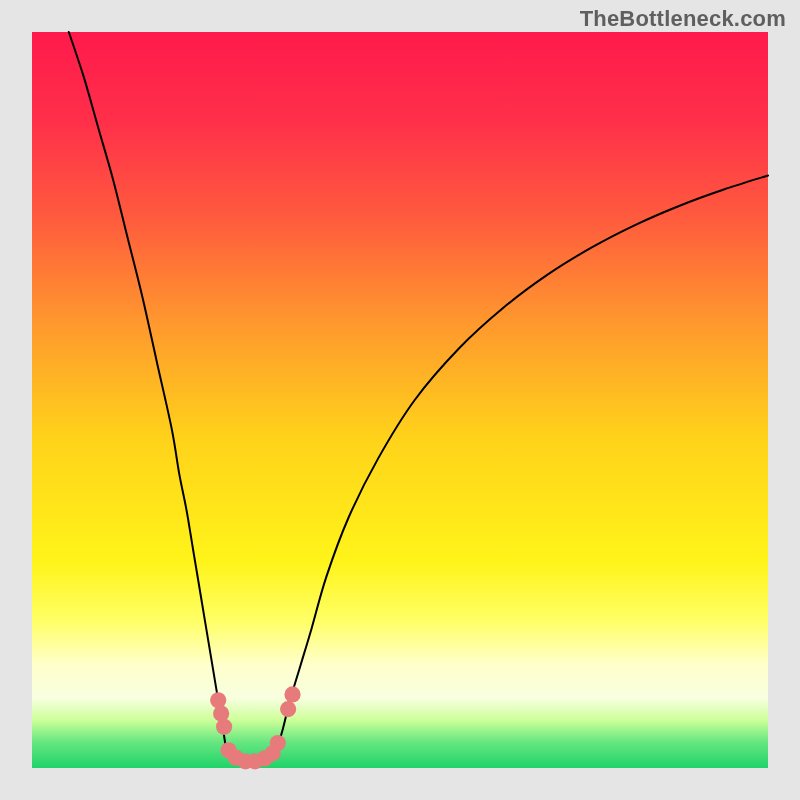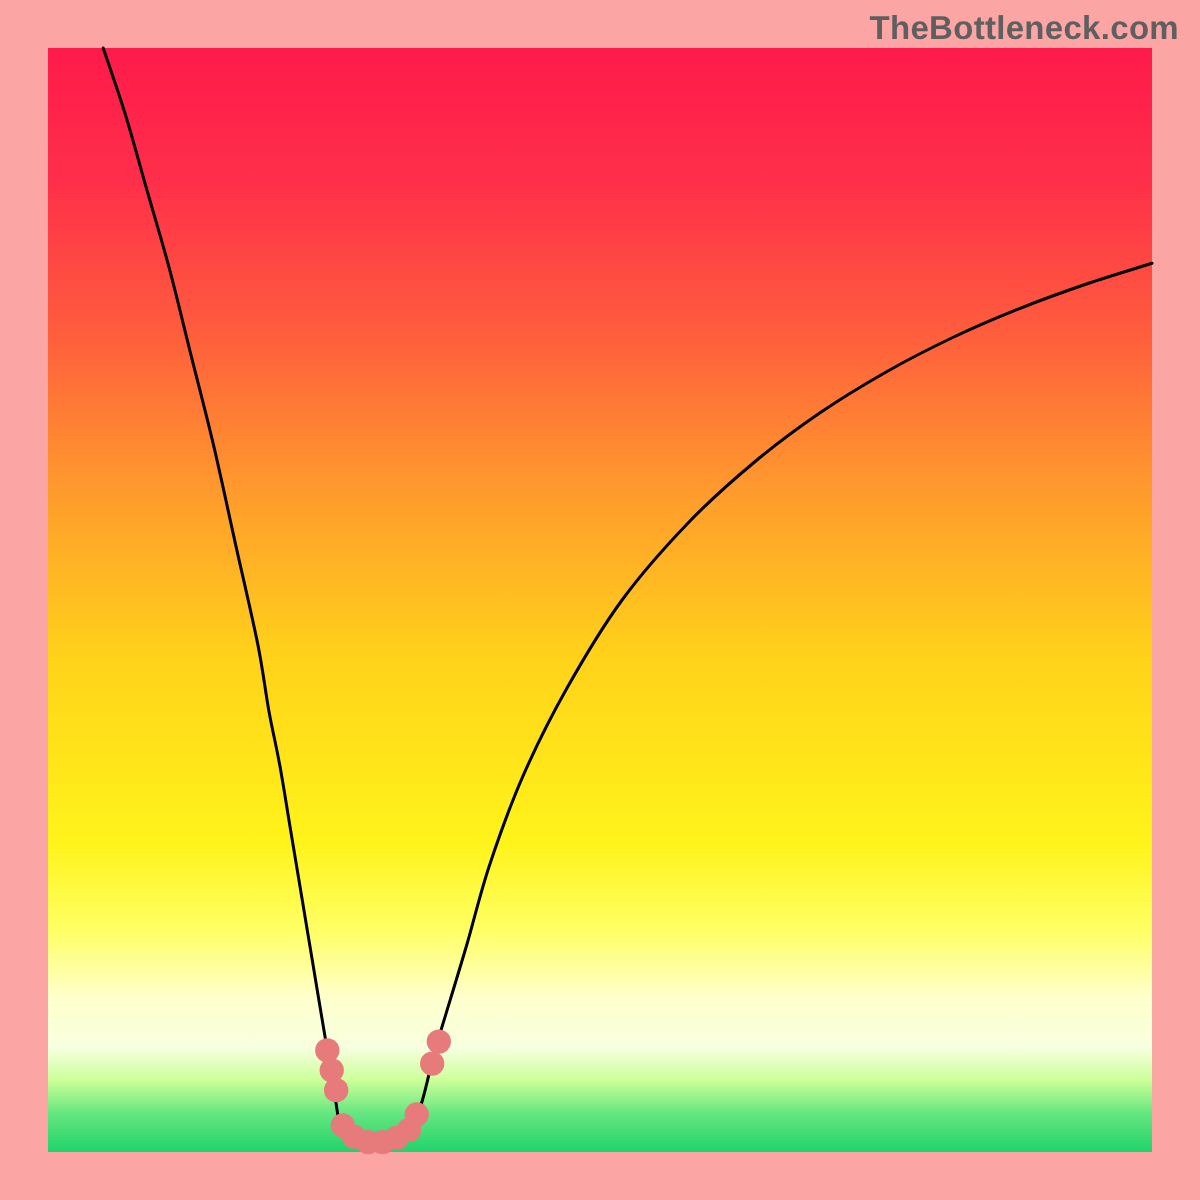--- a/index.html
+++ b/index.html
@@ -7,21 +7,21 @@
     padding: 0;
     width: 800px;
     height: 800px;
     background: #000;
     overflow: hidden;
   }
   .stage {
     position: relative;
     width: 800px;
     height: 800px;
-    background: #fca5a5;
+    background: #e5e5e5;
   }
   .watermark {
     position: absolute;
     top: 6px;
     right: 14px;
     font-family: Arial, Helvetica, sans-serif;
     font-size: 22px;
     font-weight: 600;
     color: #5f5f5f;
     letter-spacing: 0.2px;

